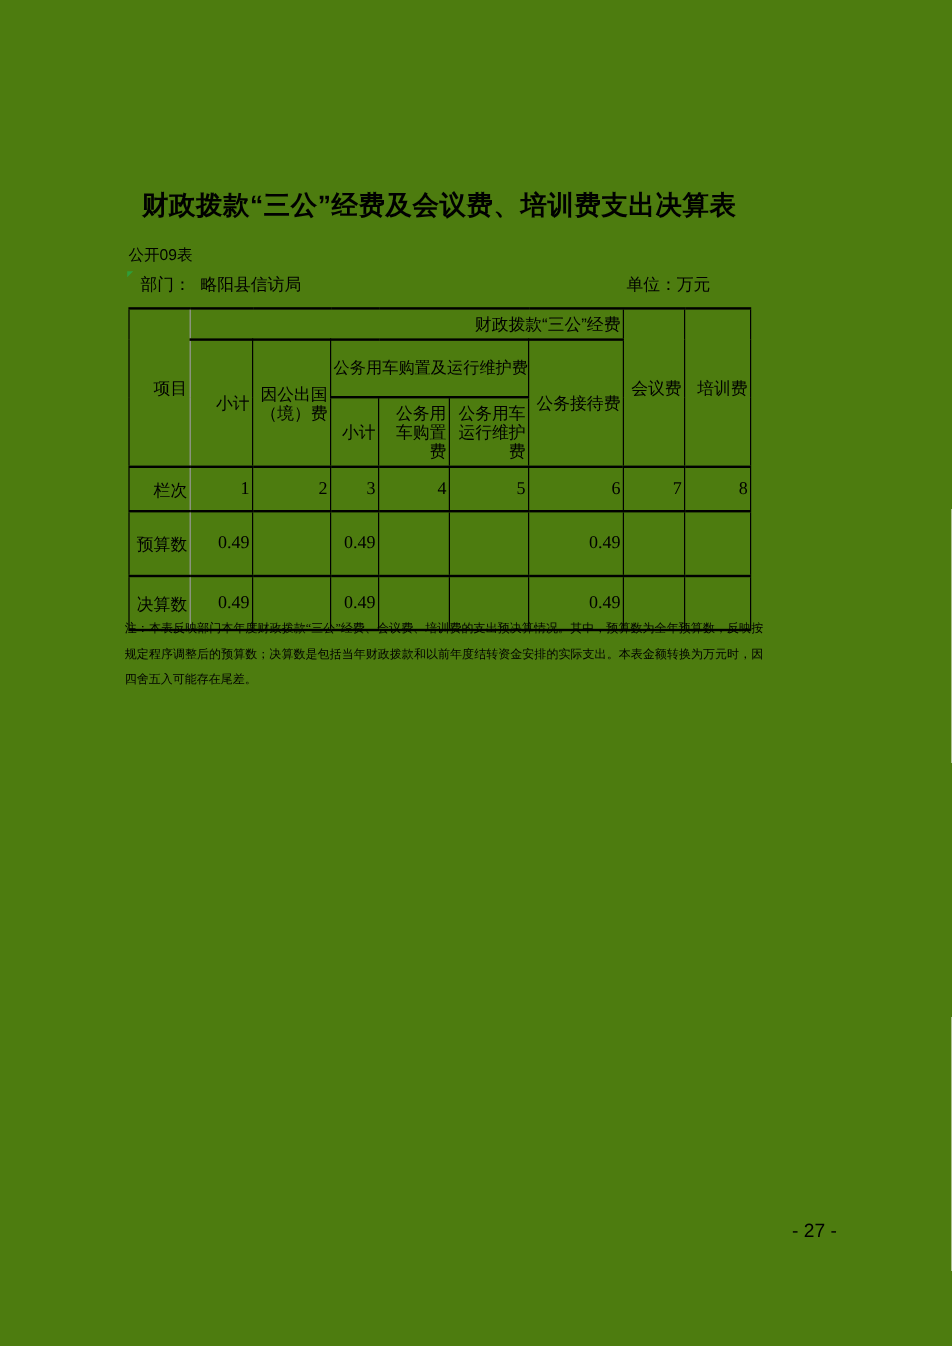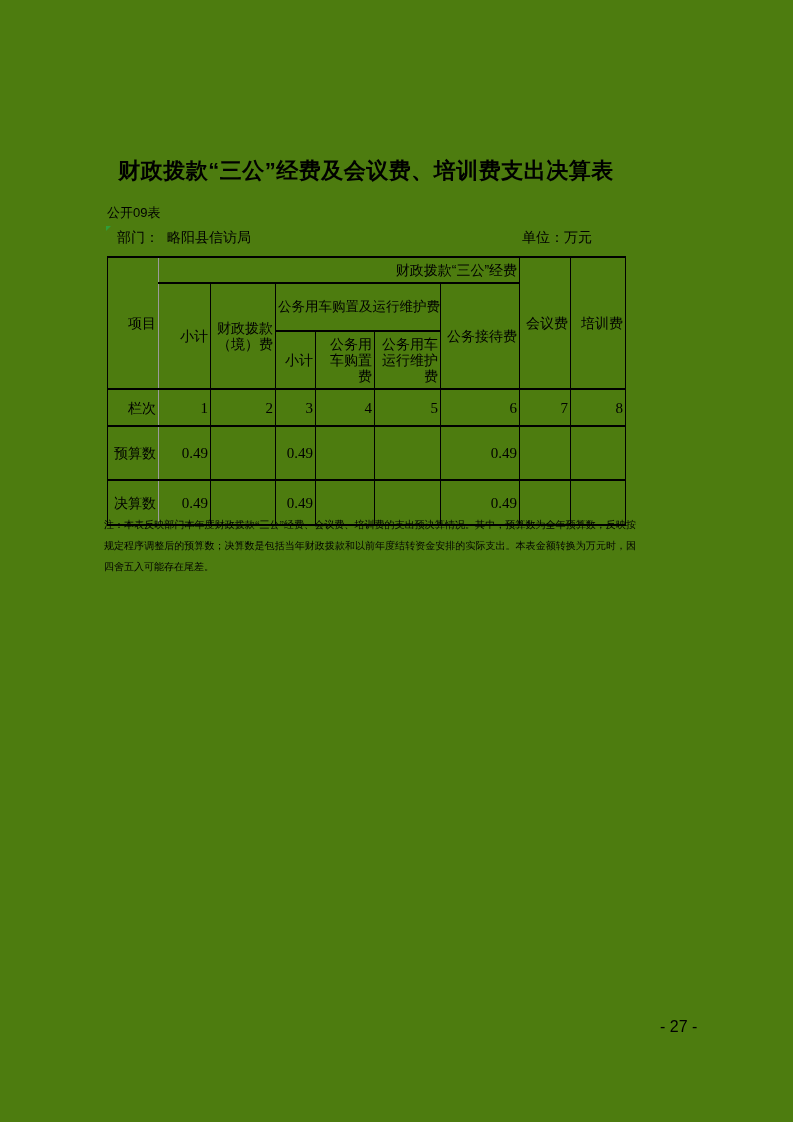--- a/index.html
+++ b/index.html
@@ -136,21 +136,21 @@
     </colgroup>
     <tbody>
         <tr class="r1">
       <td rowspan="3" class="label-col">项目</td>
       <td colspan="6">财政拨款“三公”经费</td>
       <td rowspan="3">会议费</td>
       <td rowspan="3">培训费</td>
     </tr>
     <tr class="r2">
       <td rowspan="2">小计</td>
-      <td rowspan="2">财政拨款（境）费</td>
+      <td rowspan="2">因公出国（境）费</td>
       <td colspan="3" class="group-span">公务用车购置及运行维护费</td>
       <td rowspan="2">公务接待费</td>
     </tr>
     <tr class="r3">
       <td>小计</td>
       <td>公务用车购置费</td>
       <td>公务用车运行维护费</td>
     </tr>
     <tr class="r4">
       <td class="label-col">栏次</td>

